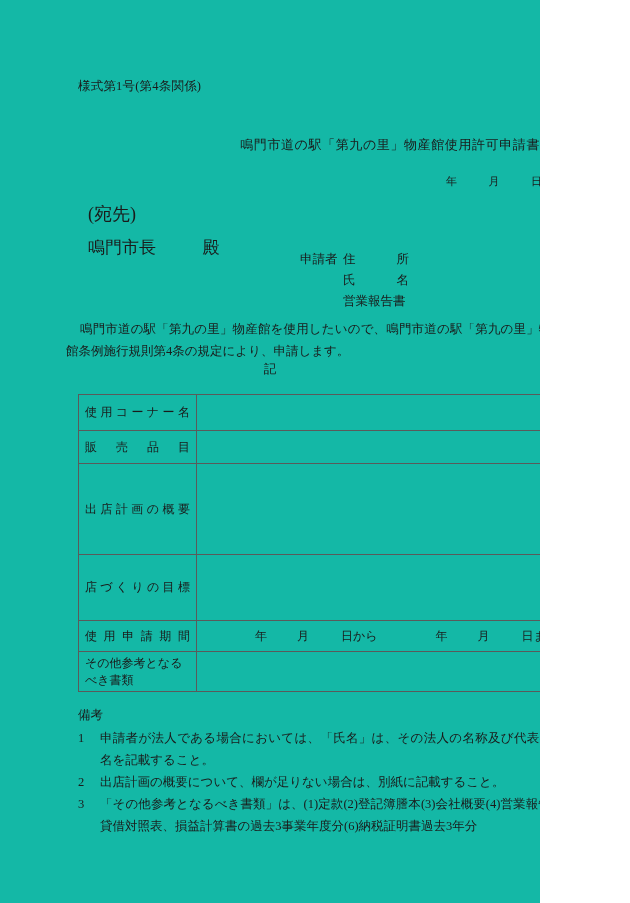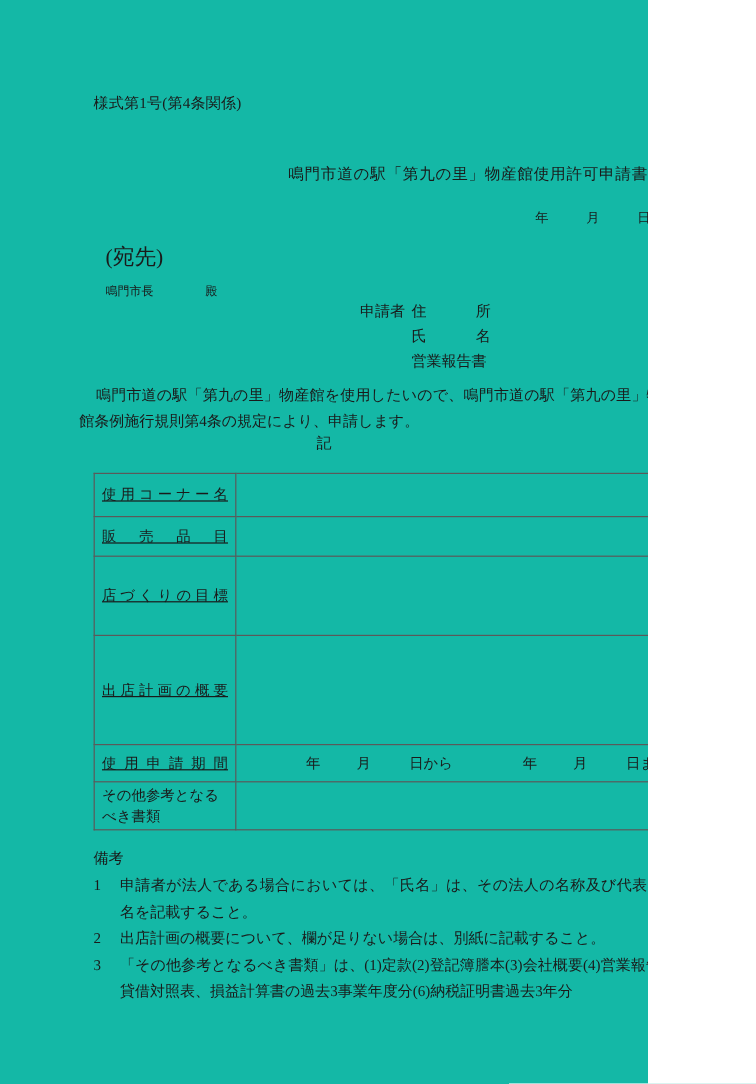--- a/index.html
+++ b/index.html
@@ -39,21 +39,21 @@
   }
   .date-line span { display: inline-block; }
   .date-line .gap { width: 26px; }
 
   .addr-to {
     left: 88px; top: 202px;
     font-size: 18px;
   }
   .addr-name {
     left: 88px; top: 236px;
-    font-size: 10px;
+    font-size: 17px;
   }
   .addr-name .sp { display: inline-block; width: 38px; }
 
   .applicant {
     left: 300px; top: 249px;
     font-size: 12.5px;
     line-height: 21px;
   }
   .applicant .arow { display: block; white-space: nowrap; }
   .applicant .alabel {
@@ -109,21 +109,20 @@
   #form-table td.value {
     width: 355px;
     box-sizing: border-box;
   }
   .lbl-spread {
     display: block;
     text-align: justify;
     text-align-last: justify;
     text-justify: inter-character;
     letter-spacing: 0.1px;
-    text-decoration: underline;
   }
   .lbl-plain {
     display: block;
     text-align: left;
     line-height: 17px;
   }
   .period-value {
     white-space: nowrap;
     padding-left: 52px;
     font-size: 12px;
@@ -207,28 +206,28 @@
         </td>
         <td class="value"></td>
       </tr>
       <tr>
         <td class="label" style="height:33px">
           <span class="lbl-spread">販売品目</span>
         </td>
         <td class="value"></td>
       </tr>
       <tr>
+        <td class="label" style="height:91px">
+          <span class="lbl-spread">出店計画の概要</span>
+        </td>
+        <td class="value"></td>
+      </tr>
+      <tr>
         <td class="label" style="height:66px">
           <span class="lbl-spread">店づくりの目標</span>
-        </td>
-        <td class="value"></td>
-      </tr>
-      <tr>
-        <td class="label" style="height:91px">
-          <span class="lbl-spread">出店計画の概要</span>
         </td>
         <td class="value"></td>
       </tr>
       <tr>
         <td class="label" style="height:31px">
           <span class="lbl-spread">使用申請期間</span>
         </td>
         <td class="value">
           <span class="period-value">
             <span>年</span><span class="g1"></span><span>月</span><span class="g2"></span><span>日から</span><span class="g3"></span><span>年</span><span class="g1"></span><span>月</span><span class="g2"></span><span>日まで</span>

